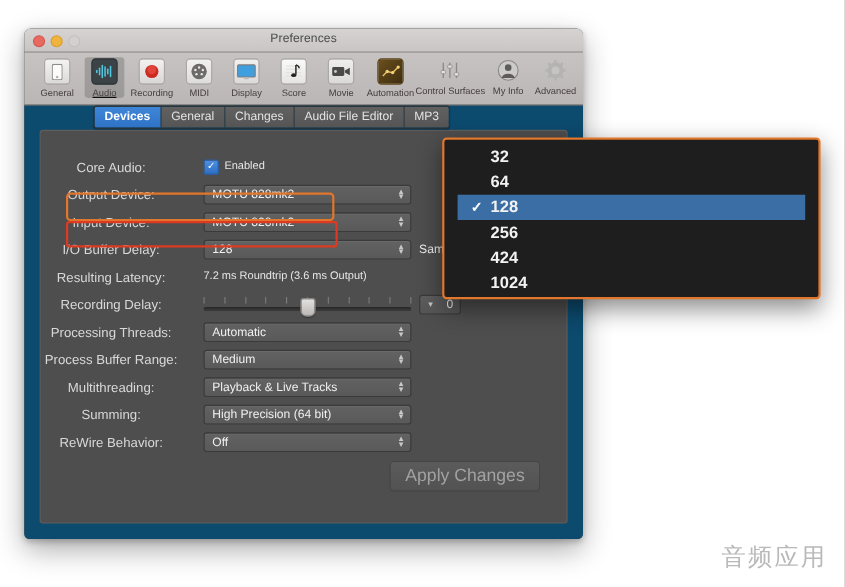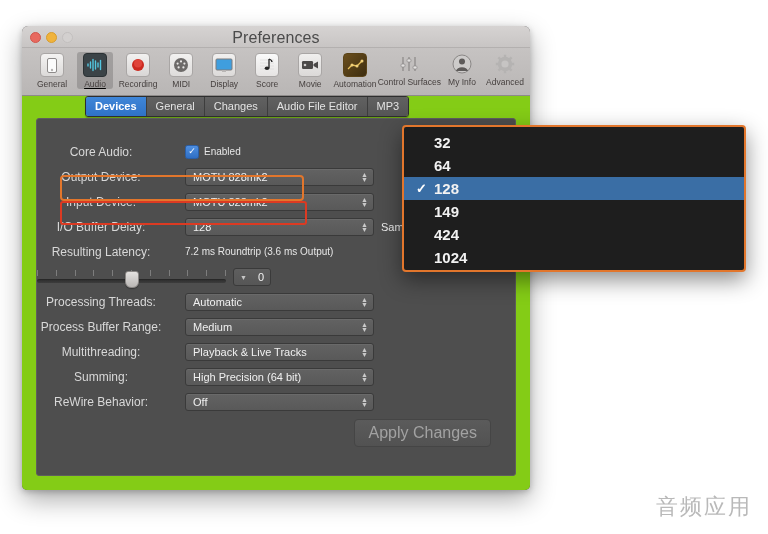--- a/index.html
+++ b/index.html
@@ -27,21 +27,21 @@
     background:linear-gradient(to bottom,#d6d3d2 0%,#c8c5c4 100%);
     border-bottom:1px solid #b3b0af;
   }
   .traffic{position:absolute;left:8px;top:6px;display:flex;gap:5px;}
   .dot{width:9px;height:9px;border-radius:50%;}
   .dot.red{background:#e8695f;border:1px solid #d0564d;}
   .dot.yellow{background:#f0b33c;border:1px solid #d89d2d;}
   .dot.gray{background:#d3d0cf;border:1px solid #c2bfbe;}
   .wtitle{
     position:absolute;left:0;right:0;top:3px;text-align:center;
-    font-size:16px;color:#4b4b4b;letter-spacing:.1px;
+    font-size:11px;color:#4b4b4b;letter-spacing:.1px;
   }
 
   
   .toolbar{
     height:48px;
     background:linear-gradient(to bottom,#c6c3c2 0%,#b9b6b5 100%);
     border-bottom:1px solid #8d8a89;
     display:flex;align-items:flex-start;
     padding:4px 0 0 12px;
     box-sizing:border-box;
@@ -66,21 +66,21 @@
   .ic-midi{background:linear-gradient(to bottom,#f2f1f0,#dedcdb);border:1px solid #a9a6a5;}
   .ic-display{background:linear-gradient(to bottom,#f1f0ef,#dcdad9);border:1px solid #a9a6a5;}
   .ic-score{background:linear-gradient(to bottom,#fafafa,#e6e4e3);border:1px solid #a9a6a5;}
   .ic-movie{background:linear-gradient(to bottom,#f0efee,#dbd9d8);border:1px solid #a9a6a5;}
   .ic-automation{background:linear-gradient(135deg,#6b4f1d,#3d2d10);border:1px solid #5a4318;}
   .ic-plain{background:transparent;border:none;}
 
   
   .content{
     position:absolute;left:0;right:0;top:70px;bottom:0;
-    background:#84cc16;padding:10px 14px 0 14px;box-sizing:border-box;
+    background:#0c4a6e;padding:10px 14px 0 14px;box-sizing:border-box;
   }
   .inner{
     position:absolute;left:14px;top:22px;right:14px;bottom:14px;
     background:#4e4e4e;border:1px solid #5e5e5e;border-radius:3px;
   }
 
   
   .tabs{
     position:absolute;left:63px;top:0;display:flex;z-index:5;
     border:1px solid #2e2e2e;border-radius:3px;overflow:hidden;
@@ -170,21 +170,21 @@
     padding:4px 13px;font-size:16px;color:#a2a2a2;
     background:linear-gradient(to bottom,#5b5b5b,#525252);
     border:1px solid #454545;border-radius:4px;cursor:default;
   }
 
   
   .menu{
     position:absolute;left:402px;top:125px;width:344px;height:147px;
     background:#1e1e1e;border:2px solid #e2762c;border-radius:4px;
     box-shadow:0 8px 22px rgba(0,0,0,.45);
-    z-index:50;padding:4px 0;box-sizing:border-box;overflow:hidden;
+    z-index:50;padding:4px 12px;box-sizing:border-box;overflow:hidden;
   }
   .mitem{
     height:23px;display:flex;align-items:center;
     font-size:15px;font-weight:bold;color:#f2f2f2;
     padding-left:12px;box-sizing:border-box;cursor:default;
   }
   .mitem .tick{width:18px;font-size:13px;color:#ffffff;}
   .mitem.sel{background:#3a6ea5;}
 
   .watermark{
@@ -412,20 +412,21 @@
           </div>
           <div class="units">Samples</div>
         </div>
 
         <div class="row">
           <div class="lbl">Resulting Latency:</div>
           <div class="plain">7.2 ms Roundtrip (3.6 ms Output)</div>
         </div>
 
         <div class="row">
+          <div class="lbl">Recording Delay:</div>
           <div class="slider">
             <div class="sl-ticks">
               <i></i>
                 <i></i>
                 <i></i>
                 <i></i>
                 <i></i>
                 <i></i>
                 <i></i>
                 <i></i>
@@ -518,21 +519,21 @@
   <div class="mitem">
     <span class="tick"></span>
     <span>64</span>
   </div>
   <div class="mitem sel">
     <span class="tick">✓</span>
     <span>128</span>
   </div>
   <div class="mitem">
     <span class="tick"></span>
-    <span>149</span>
+    <span>256</span>
   </div>
   <div class="mitem">
     <span class="tick"></span>
     <span>424</span>
   </div>
   <div class="mitem">
     <span class="tick"></span>
     <span>1024</span>
   </div>
 </div>

